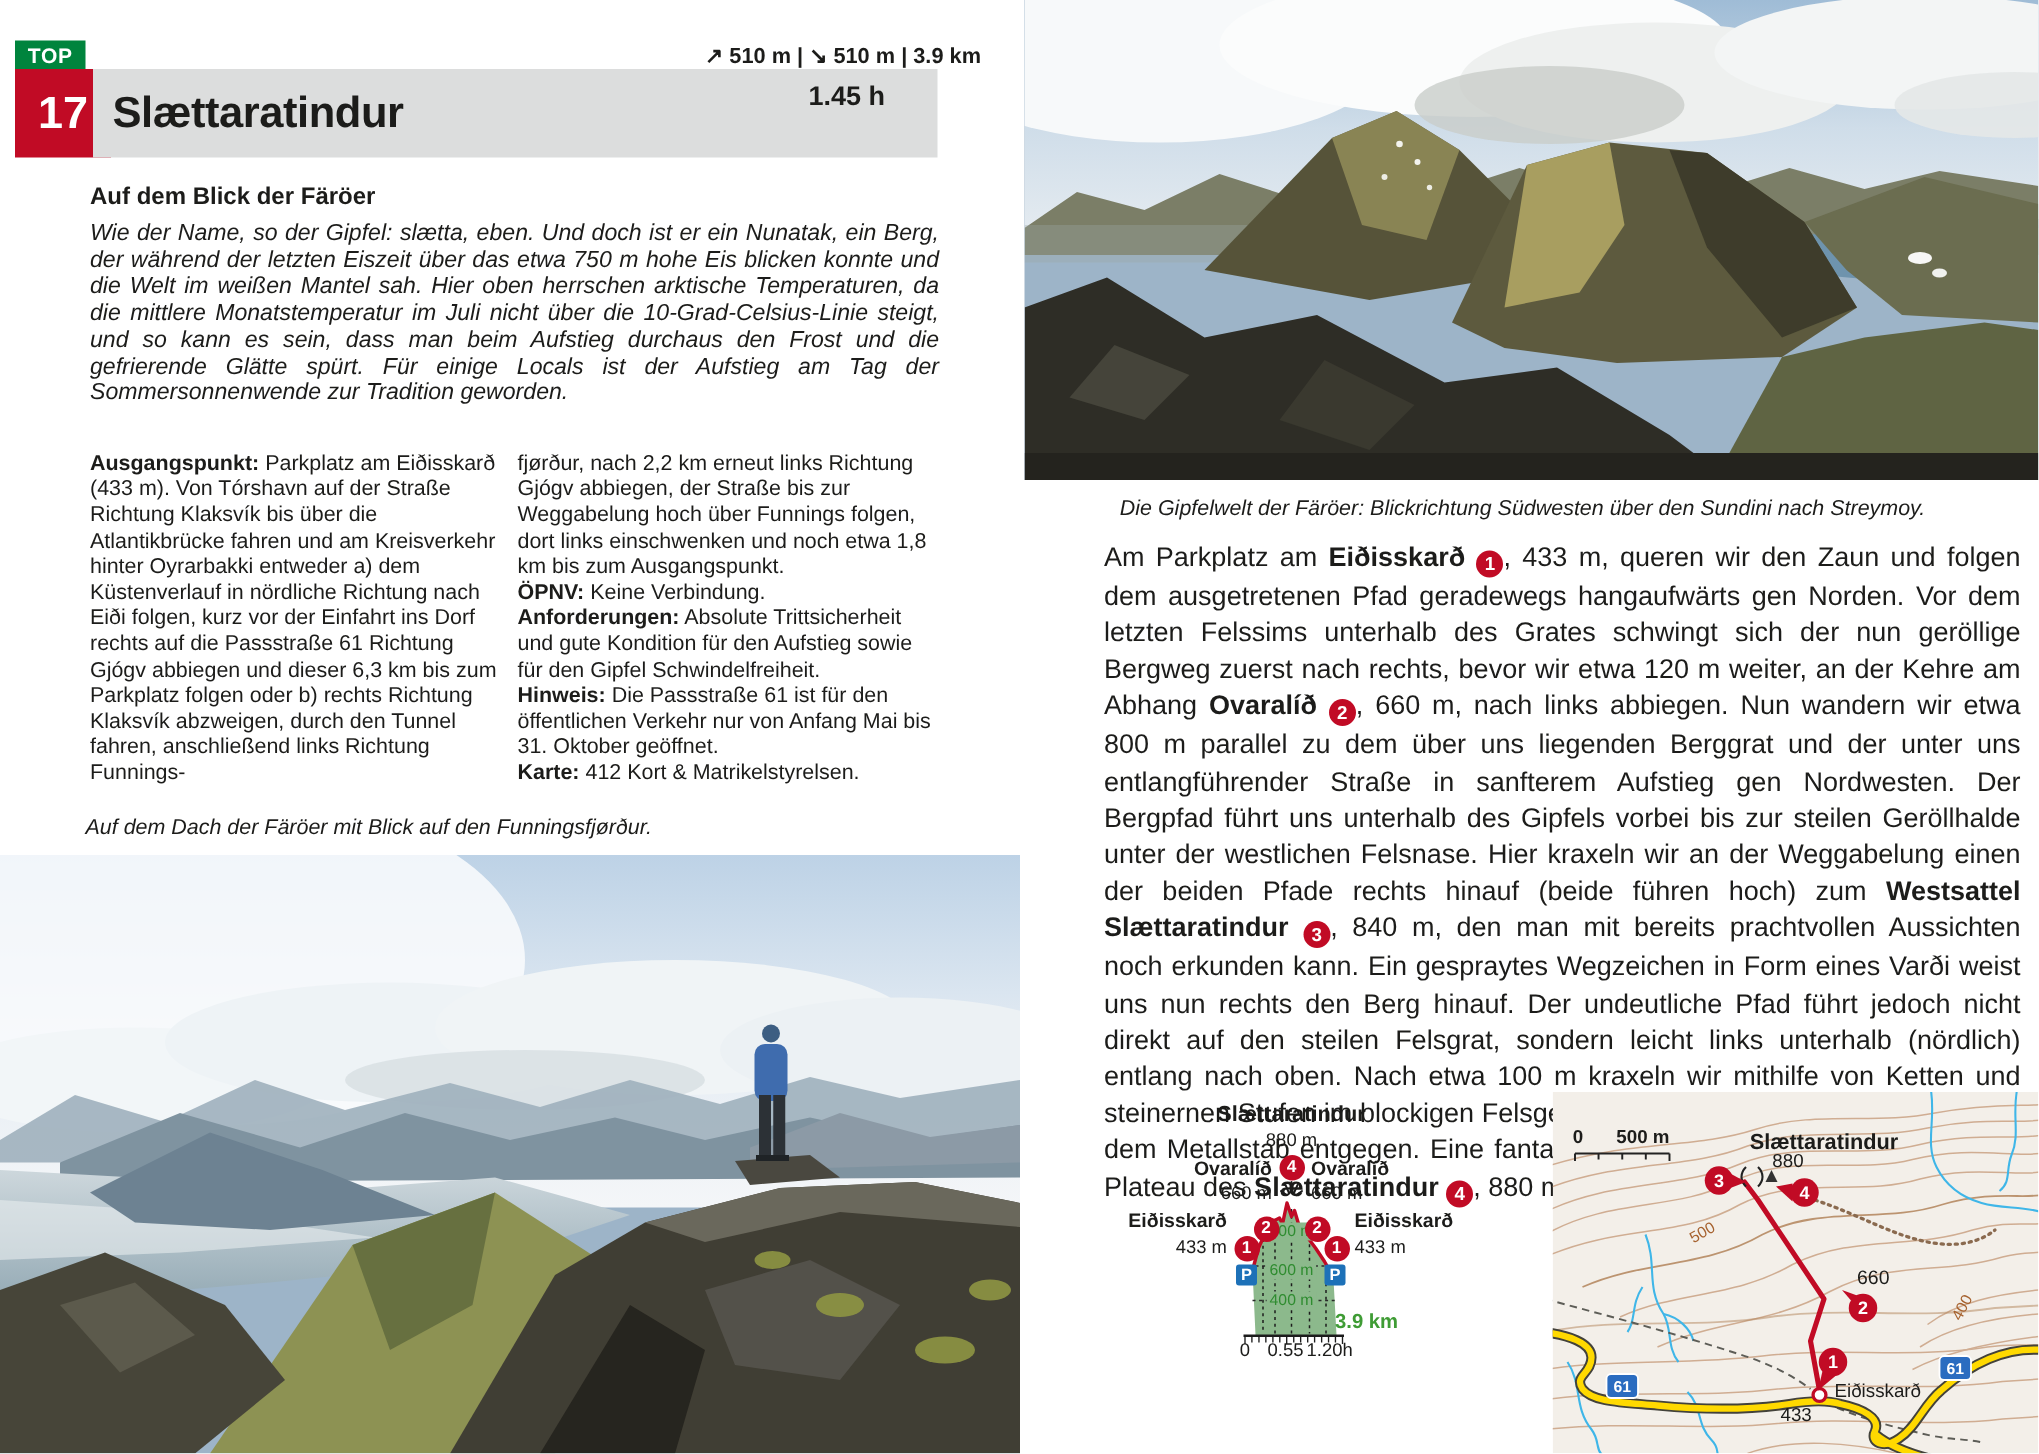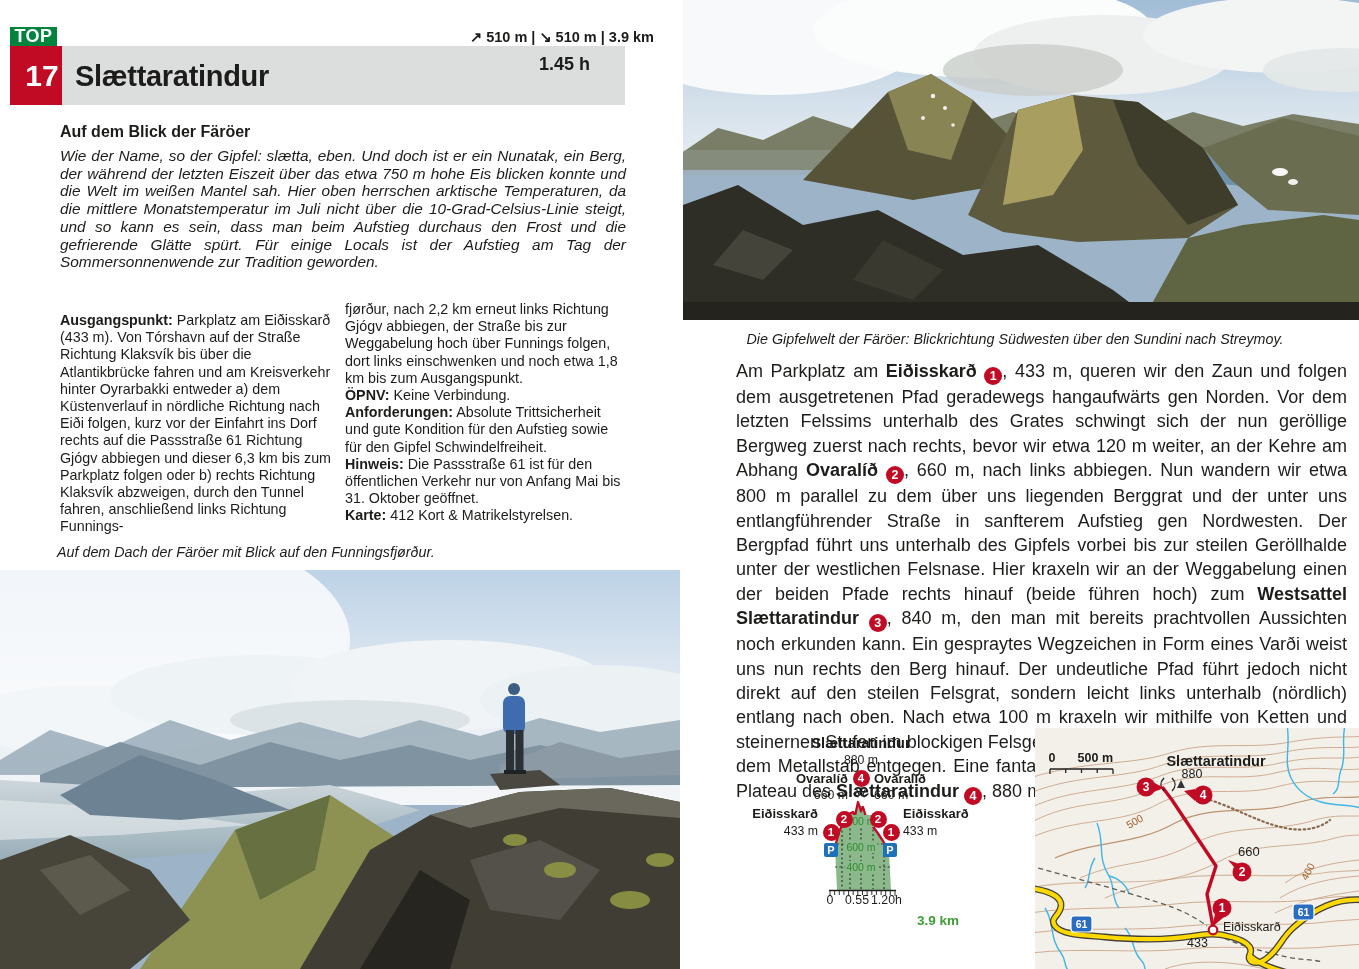--- a/index.html
+++ b/index.html
@@ -4,36 +4,36 @@
 <style>
   html,body{margin:0;padding:0;}
   body{
     width:1359px;height:969px;position:relative;background:#ffffff;
     font-family:"Liberation Sans",sans-serif;color:#1c1c1a;overflow:hidden;
   }
   .abs{position:absolute;}
 
   
   .top-badge{left:10px;top:27px;width:47px;height:19px;background:#00843d;color:#fff;
-    font-size:18px;font-weight:bold;display:flex;align-items:center;justify-content:center;letter-spacing:.5px;}
+    font-size:14px;font-weight:bold;display:flex;align-items:center;justify-content:center;letter-spacing:.5px;}
   .tour-number{left:10px;top:46px;width:64px;height:59px;background:#c10b25;color:#fff;
     font-size:30px;font-weight:bold;display:flex;align-items:center;justify-content:center;}
   .title-bar{left:62px;top:46px;width:563px;height:59px;background:#dcdddd;}
   .page-title{position:absolute;left:13px;top:50%;transform:translateY(-50%);
     font-size:29px;font-weight:bold;letter-spacing:-.3px;}
   .header-stats{top:29px;right:705px;font-size:14.5px;font-weight:bold;white-space:nowrap;}
   .header-duration{top:54px;right:769px;font-size:18px;font-weight:bold;}
 
   
   .intro-heading{left:60px;top:123px;font-size:16px;font-weight:bold;}
   .intro-text{left:60px;top:147px;width:566px;font-size:15.4px;line-height:17.7px;
     font-style:italic;text-align:justify;}
   .info-col{top:301px;font-size:14.3px;line-height:17.2px;text-align:left;}
   .info-col b{font-weight:bold;}
-  .info-col-1{left:60px;width:272px;margin-top:11px;}
+  .info-col-1{left:60px;width:272px;}
   .info-col-2{left:345px;width:281px;}
 
   .caption{font-size:14.3px;font-style:italic;}
   .caption-left{left:57px;top:544px;width:570px;}
   .caption-right{left:690px;top:331px;width:650px;text-align:center;}
 
   .photo{overflow:hidden;background:#9db4c8;}
   .photo-left{left:0;top:570px;width:680px;height:399px;}
   .photo-right{left:683px;top:0;width:676px;height:320px;}
 
@@ -230,21 +230,21 @@
 
   <div class="pwp" style="left:107.5px;top:34.5px;">4</div>
   <div class="pwp" style="left:90.5px;top:75.5px;">2</div>
   <div class="pwp" style="left:124.5px;top:75.5px;">2</div>
   <div class="pwp" style="left:77.5px;top:88.5px;">1</div>
   <div class="pwp" style="left:137.5px;top:88.5px;">1</div>
 
   <div class="pflag" style="left:79px;top:108px;">P</div>
   <div class="pflag" style="left:138px;top:108px;">P</div>
 
-  <span class="pdist" style="left:172px;top:138px;margin-top:40px;">3.9 km</span>
+  <span class="pdist" style="left:145px;top:138px;">3.9 km</span>
   <span class="ptick" style="left:85px;top:158px;transform:translateX(-50%);">0</span>
   <span class="ptick" style="left:112px;top:158px;transform:translateX(-50%);">0.55</span>
   <span class="ptick" style="left:138px;top:158px;transform:translateX(-50%);">1.20</span>
   <span class="ptick" style="left:150px;top:158px;">h</span>
 </div>
 
 <div class="abs map">
   <svg width="324" height="241" viewBox="0 0 324 241" font-family="Liberation Sans, sans-serif">
     <rect x="0" y="0" width="324" height="241" fill="#f3efe9"></rect>
 

